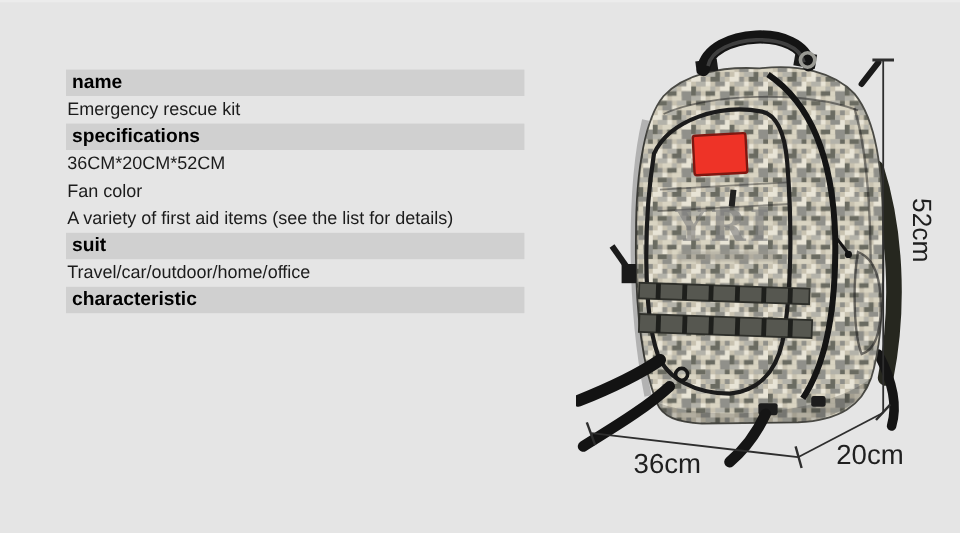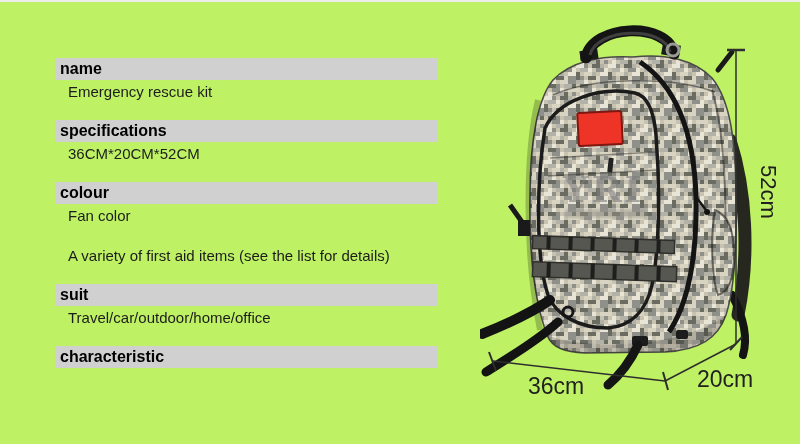--- a/index.html
+++ b/index.html
@@ -1,25 +1,25 @@
 <!DOCTYPE html>
 <html><head>
 <meta charset="utf-8">
 <style>
   html,body{margin:0;padding:0;background:#ffffff;}
-  #page{position:relative;width:800px;height:444px;background:#bef264;overflow:hidden;
+  #page{position:relative;width:800px;height:444px;background:#e5e5e5;overflow:hidden;
         font-family:"Liberation Sans",sans-serif;}
   #top-rule{position:absolute;left:0;top:0;width:800px;height:2px;background:#ececec;}
 
   
   #spec-table{position:absolute;left:55px;top:58px;width:382px;}
   .spec-header{background:#d0d0d0;height:22px;line-height:22px;padding-left:5px;
                font-size:16px;font-weight:bold;color:#000;}
-  .spec-value{height:40px;line-height:23px;padding-left:1px;font-size:15px;color:#1c1c1c;
-              white-space:nowrap;margin-left:12px;}
+  .spec-value{height:23px;line-height:23px;padding-left:1px;font-size:15px;color:#1c1c1c;
+              white-space:nowrap;}
 
   
   #photo{position:absolute;left:480px;top:0;width:320px;height:444px;}
   #watermark{position:absolute;left:563px;top:170px;width:110px;text-align:left;
              font-family:"DejaVu Serif",serif;font-weight:bold;font-size:36px;
              letter-spacing:3px;color:rgba(125,125,125,0.60);line-height:38px;}
   #watermark-url-blur{position:absolute;left:565px;top:209px;width:82px;height:9px;
              background:rgba(150,148,140,0.45);filter:blur(1px);border-radius:2px;}
 
   
@@ -35,21 +35,20 @@
   <div id="top-rule"></div>
 
   <div id="spec-table">
     <div class="spec-header">name</div>
     <div class="spec-value">Emergency rescue kit</div>
 
     <div class="spec-header">specifications</div>
     <div class="spec-value">36CM*20CM*52CM</div>
 
 
-    <div class="spec-header">colour</div>
     <div class="spec-value">Fan color</div>
 
     <div class="spec-value">A variety of first aid items (see the list for details)</div>
 
     <div class="spec-header">suit</div>
     <div class="spec-value">Travel/car/outdoor/home/office</div>
 
     <div class="spec-header">characteristic</div>
   </div>
 

